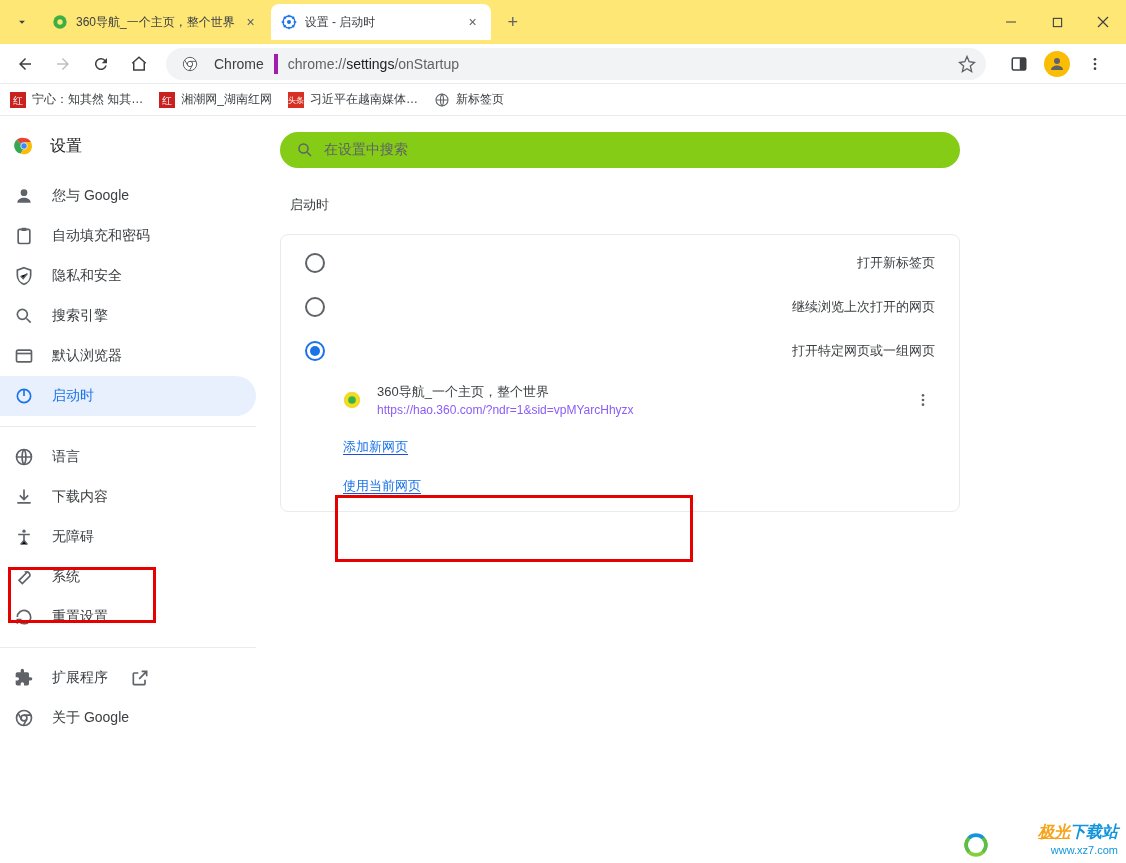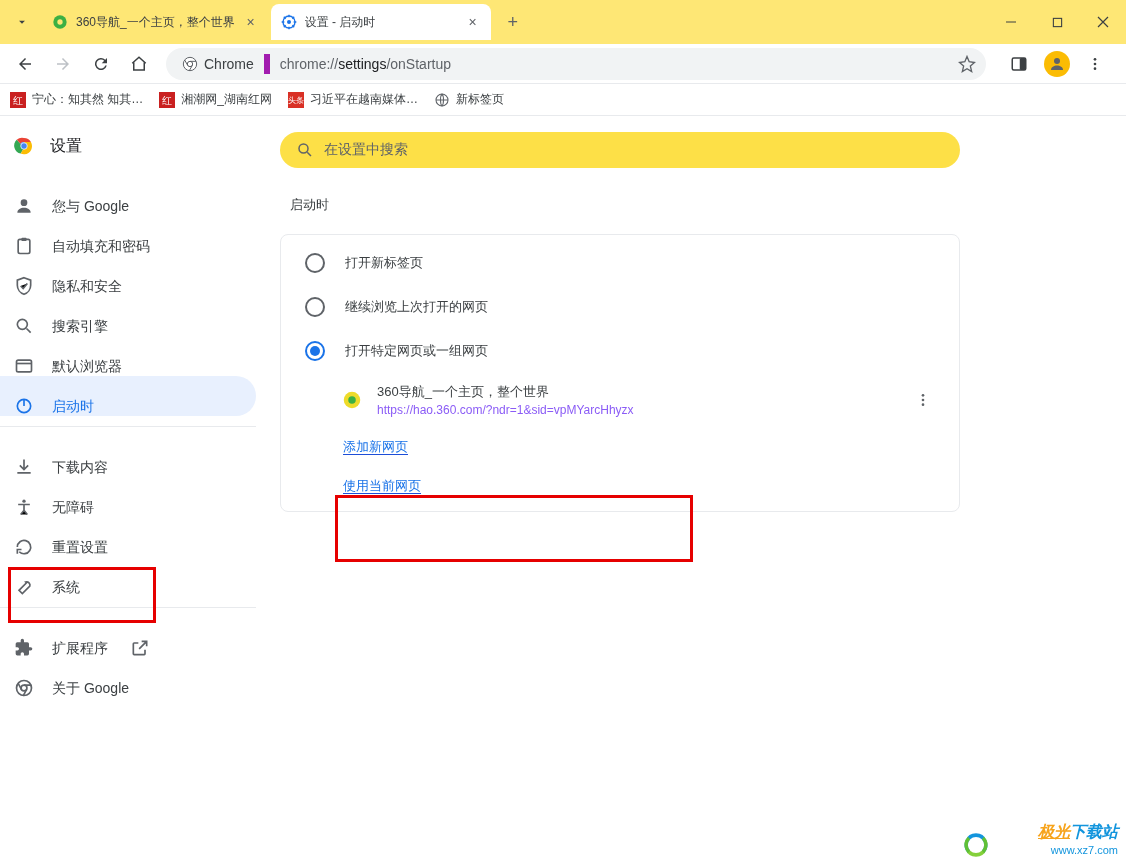--- a/index.html
+++ b/index.html
@@ -17,50 +17,50 @@
 .tab-close { width: 16px; height: 16px; display: flex; align-items: center; justify-content: center; color: #5f6368; font-size: 14px; }
 .new-tab-btn { width: 28px; height: 28px; display: flex; align-items: center; justify-content: center; color: #5f6368; font-size: 18px; margin-left: 6px; }
 .window-controls { position: absolute; right: 0; top: 0; height: 100%; display: flex; align-items: center; }
 .win-btn { width: 46px; height: 30px; display: flex; align-items: center; justify-content: center; color: #3c4043; }
 
 
 .urlbar-row { height: 40px; background: #fff; display: flex; align-items: center; padding: 0 8px; gap: 4px; border-bottom: 1px solid #e8eaed; }
 .nav-btn { width: 34px; height: 34px; border-radius: 50%; display: flex; align-items: center; justify-content: center; color: #5f6368; }
 .nav-btn.disabled { color: #bdc1c6; }
 .urlbar { flex: 1; height: 32px; background: #f1f3f4; border-radius: 16px; display: flex; align-items: center; padding: 0 10px; gap: 6px; margin: 0 6px; }
-.urlbar .chrome-chip { display: flex; align-items: center; gap: 6px; padding: 2px 10px 2px 6px; border-right: 6px solid #a21caf; margin-right: 4px; }
+.urlbar .chrome-chip { display: flex; align-items: center; gap: 16px; padding: 2px 10px 2px 6px; border-right: 4px solid #a21caf; margin-right: 4px; }
 .urlbar .url-text { font-size: 14px; color: #5f6368; }
 .urlbar .url-segment-dark { color: #202124; }
 .star-btn { color: #5f6368; margin-left: auto; }
 .right-icons { display: flex; align-items: center; gap: 8px; padding: 0 6px; }
 .avatar { width: 26px; height: 26px; border-radius: 50%; background: #fbbc04; display: flex; align-items: center; justify-content: center; }
 
 
 .bookmarks-bar { height: 32px; background: #fff; display: flex; align-items: center; padding: 0 10px; gap: 16px; border-bottom: 1px solid #e8eaed; }
 .bookmark { display: flex; align-items: center; gap: 6px; font-size: 12px; color: #3c4043; }
 .bm-icon { width: 16px; height: 16px; flex-shrink: 0; }
 
 
 .content { display: flex; height: calc(863px - 44px - 40px - 32px); background: #fff; position: relative; }
 .sidebar { width: 256px; padding: 18px 0; display: flex; flex-direction: column; }
 .sidebar-header { display: flex; align-items: center; gap: 14px; padding: 0 12px 18px; }
 .chrome-logo { width: 24px; height: 24px; }
 .sidebar-title { font-size: 16px; color: #202124; }
-.sidebar-item { height: 40px; display: flex; align-items: flex-end; gap: 18px; padding: 0 14px; border-radius: 0 20px 20px 0; font-size: 14px; color: #3c4043; cursor: pointer; position: relative; }
+.sidebar-item { height: 40px; display: flex; align-items: center; gap: 18px; padding: 0 14px; border-radius: 0 20px 20px 0; font-size: 14px; color: #3c4043; cursor: pointer; position: relative; }
 .sidebar-item.active { background: #e8f0fe; color: #1a73e8; }
 .sidebar-item svg { width: 20px; height: 20px; flex-shrink: 0; }
 .sidebar-divider { height: 1px; background: #e8eaed; margin: 10px 0; }
 .ext-icon { width: 16px; height: 16px; margin-left: 4px; color: #5f6368; }
 .red-highlight-sidebar { position: absolute; border: 3px solid #e60000; left: 8px; top: 451px; width: 148px; height: 56px; pointer-events: none; }
 
 .main { flex: 1; padding: 16px 24px; max-width: 740px; }
-.search-settings { height: 36px; background: #fde047; border-radius: 18px; display: flex; align-items: center; padding: 0 16px; gap: 10px; color: #5f6368; font-size: 14px; margin-bottom: 28px; width: 680px; }
+.search-settings { height: 36px; background: #84cc16; border-radius: 18px; display: flex; align-items: center; padding: 0 16px; gap: 10px; color: #5f6368; font-size: 14px; margin-bottom: 28px; width: 680px; }
 .section-title { font-size: 13px; color: #3c4043; margin-bottom: 20px; padding-left: 10px; }
 .card { border: 1px solid #e8eaed; border-radius: 8px; padding: 6px 0; width: 680px; position: relative; }
-.radio-row { display: flex; align-items: center; padding: 12px 24px; gap: 20px; font-size: 13px; color: #3c4043; }
+.radio-row { display: flex; align-items: center; padding: 12px 24px; gap: 20px; font-size: 13px; color: #3c4043; justify-content: space-between; }
 .radio { width: 20px; height: 20px; border: 2px solid #5f6368; border-radius: 50%; display: flex; align-items: center; justify-content: center; flex-shrink: 0; }
 .radio.checked { border-color: #1a73e8; }
 .radio.checked::after { content: ''; width: 10px; height: 10px; background: #1a73e8; border-radius: 50%; }
 .page-entry { display: flex; align-items: center; padding: 10px 24px 10px 62px; gap: 16px; position: relative; }
 .page-favicon { width: 18px; height: 18px; border-radius: 50%; flex-shrink: 0; }
 .page-info { flex: 1; }
 .page-title { font-size: 13px; color: #3c4043; }
 .page-url { font-size: 12px; color: #8b5cf6; margin-top: 2px; }
 .more-btn { color: #5f6368; padding: 4px; }
 .link-row { padding: 10px 24px 10px 62px; }
@@ -266,42 +266,49 @@
     <div class="sidebar-item active">
         <svg viewBox="0 0 24 24">
           <circle cx="12" cy="12" r="8" fill="none" stroke="#1a73e8" stroke-width="2"></circle>
           <path stroke="#1a73e8" stroke-width="2" d="M12 4v8"></path>
         </svg>
         <span>启动时</span>
       </div>
     <div class="sidebar-divider"></div>
     <div class="sidebar-item">
         <svg viewBox="0 0 24 24">
+          <circle cx="12" cy="12" r="9" fill="none" stroke="#5f6368" stroke-width="2"></circle>
+          <path fill="none" stroke="#5f6368" stroke-width="2" d="M3 12h18M12 3c3 3 3 15 0 18M12 3c-3 3-3 15 0 18"></path>
+        </svg>
+        <span>语言</span>
+      </div>
+    <div class="sidebar-item">
+        <svg viewBox="0 0 24 24">
           <path stroke="#5f6368" stroke-width="2" fill="none" d="M12 3v12m-5-5 5 5 5-5M4 19h16"></path>
         </svg>
         <span>下载内容</span>
       </div>
     <div class="sidebar-item">
         <svg viewBox="0 0 24 24">
           <circle cx="12" cy="5" r="2" fill="#5f6368"></circle>
           <path stroke="#5f6368" stroke-width="2" d="M5 9h14M12 9v7m-4 5 4-5 4 5"></path>
         </svg>
         <span>无障碍</span>
       </div>
     <div class="sidebar-item">
         <svg viewBox="0 0 24 24">
+          <path fill="none" stroke="#5f6368" stroke-width="2" d="M14 6a4 4 0 0 1 5 5l-9 9-4-4 9-9z"></path>
+        </svg>
+        <span>系统</span>
+      </div>
+    <div class="sidebar-item">
+        <svg viewBox="0 0 24 24">
           <path fill="none" stroke="#5f6368" stroke-width="2" d="M4 12a8 8 0 1 1 2.3 5.7M4 20v-5h5"></path>
         </svg>
         <span>重置设置</span>
-      </div>
-    <div class="sidebar-item">
-        <svg viewBox="0 0 24 24">
-          <path fill="none" stroke="#5f6368" stroke-width="2" d="M14 6a4 4 0 0 1 5 5l-9 9-4-4 9-9z"></path>
-        </svg>
-        <span>系统</span>
       </div>
     <div class="sidebar-divider"></div>
     <div class="sidebar-item">
         <svg viewBox="0 0 24 24">
           <path fill="#5f6368" d="M20 11h-2V7a2 2 0 0 0-2-2h-4V3a2 2 0 1 0-4 0v2H4a2 2 0 0 0-2 2v4h2a2 2 0 1 1 0 4H2v4a2 2 0 0 0 2 2h4v-2a2 2 0 1 1 4 0v2h4a2 2 0 0 0 2-2v-4h2a2 2 0 1 0 0-4z"></path>
         </svg>
         <span>扩展程序</span>
         <svg class="ext-icon" viewBox="0 0 24 24">
           <path fill="none" stroke="#5f6368" stroke-width="2" d="M14 4h6v6M20 4l-9 9M18 14v5a1 1 0 0 1-1 1H5a1 1 0 0 1-1-1V7a1 1 0 0 1 1-1h5"></path>
         </svg>

